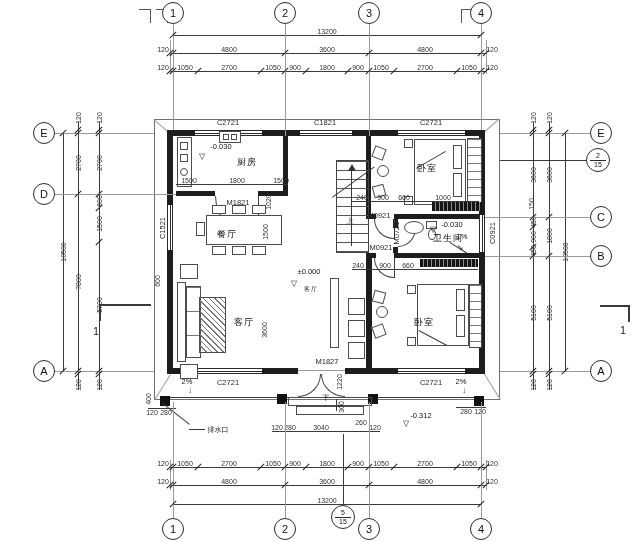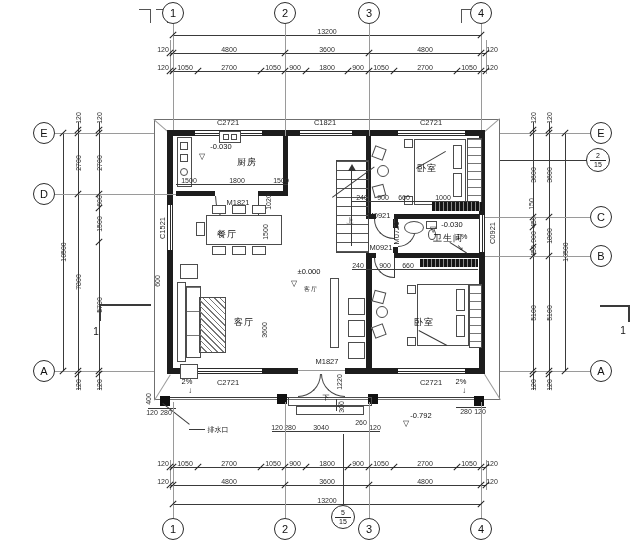--- a/index.html
+++ b/index.html
@@ -308,21 +308,21 @@
     <div class="t room" style="left: 247px; top: 162px; transform: translate(-50%, -50%) rotate(0deg);">厨房</div>
     <div class="t room" style="left: 227px; top: 234px; transform: translate(-50%, -50%) rotate(0deg);">餐厅</div>
     <div class="t room" style="left: 244px; top: 322px; transform: translate(-50%, -50%) rotate(0deg);">客厅</div>
     <div class="t room" style="left: 311px; top: 289px; transform: translate(-50%, -50%) rotate(0deg); font-size: 6px;">客厅</div>
     <div class="t room" style="left: 427px; top: 168px; transform: translate(-50%, -50%) rotate(0deg);">卧室</div>
     <div class="t room" style="left: 448px; top: 238px; transform: translate(-50%, -50%) rotate(0deg);">卫生间</div>
     <div class="t room" style="left: 424px; top: 322px; transform: translate(-50%, -50%) rotate(0deg);">卧室</div>
     <div class="t lvl" style="left: 221px; top: 146px; transform: translate(-50%, -50%) rotate(0deg);">-0.030</div>
     <div class="t lvl" style="left: 309px; top: 271px; transform: translate(-50%, -50%) rotate(0deg);">±0.000</div>
     <div class="t lvl" style="left: 452px; top: 224px; transform: translate(-50%, -50%) rotate(0deg);">-0.030</div>
-    <div class="t lvl" style="left: 421px; top: 415px; transform: translate(-50%, -50%) rotate(0deg);">-0.792</div>
+    <div class="t lvl" style="left: 421px; top: 415px; transform: translate(-50%, -50%) rotate(0deg);">-0.312</div>
     <div class="t lvl" style="left: 187px; top: 381px; transform: translate(-50%, -50%) rotate(0deg);">2%</div>
     <div class="t lvl" style="left: 461px; top: 381px; transform: translate(-50%, -50%) rotate(0deg);">2%</div>
     <div class="t lvl" style="left: 462px; top: 236px; transform: translate(-50%, -50%) rotate(0deg);">1%</div>
     <div class="t note" style="left: 218px; top: 430px; transform: translate(-50%, -50%) rotate(0deg);">排水口</div>
     <div class="t note" style="left: 350px; top: 221px; transform: translate(-50%, -50%) rotate(0deg);">上</div>
     <div class="t note" style="left: 326px; top: 398px; transform: translate(-50%, -50%) rotate(0deg);">下</div>
     <div class="t sym" style="left: 202px; top: 156px; transform: translate(-50%, -50%) rotate(0deg);">▽</div>
     <div class="t sym" style="left: 294px; top: 283px; transform: translate(-50%, -50%) rotate(0deg);">▽</div>
     <div class="t sym" style="left: 433px; top: 229px; transform: translate(-50%, -50%) rotate(0deg);">▽</div>
     <div class="t sym" style="left: 406px; top: 423px; transform: translate(-50%, -50%) rotate(0deg);">▽</div>

